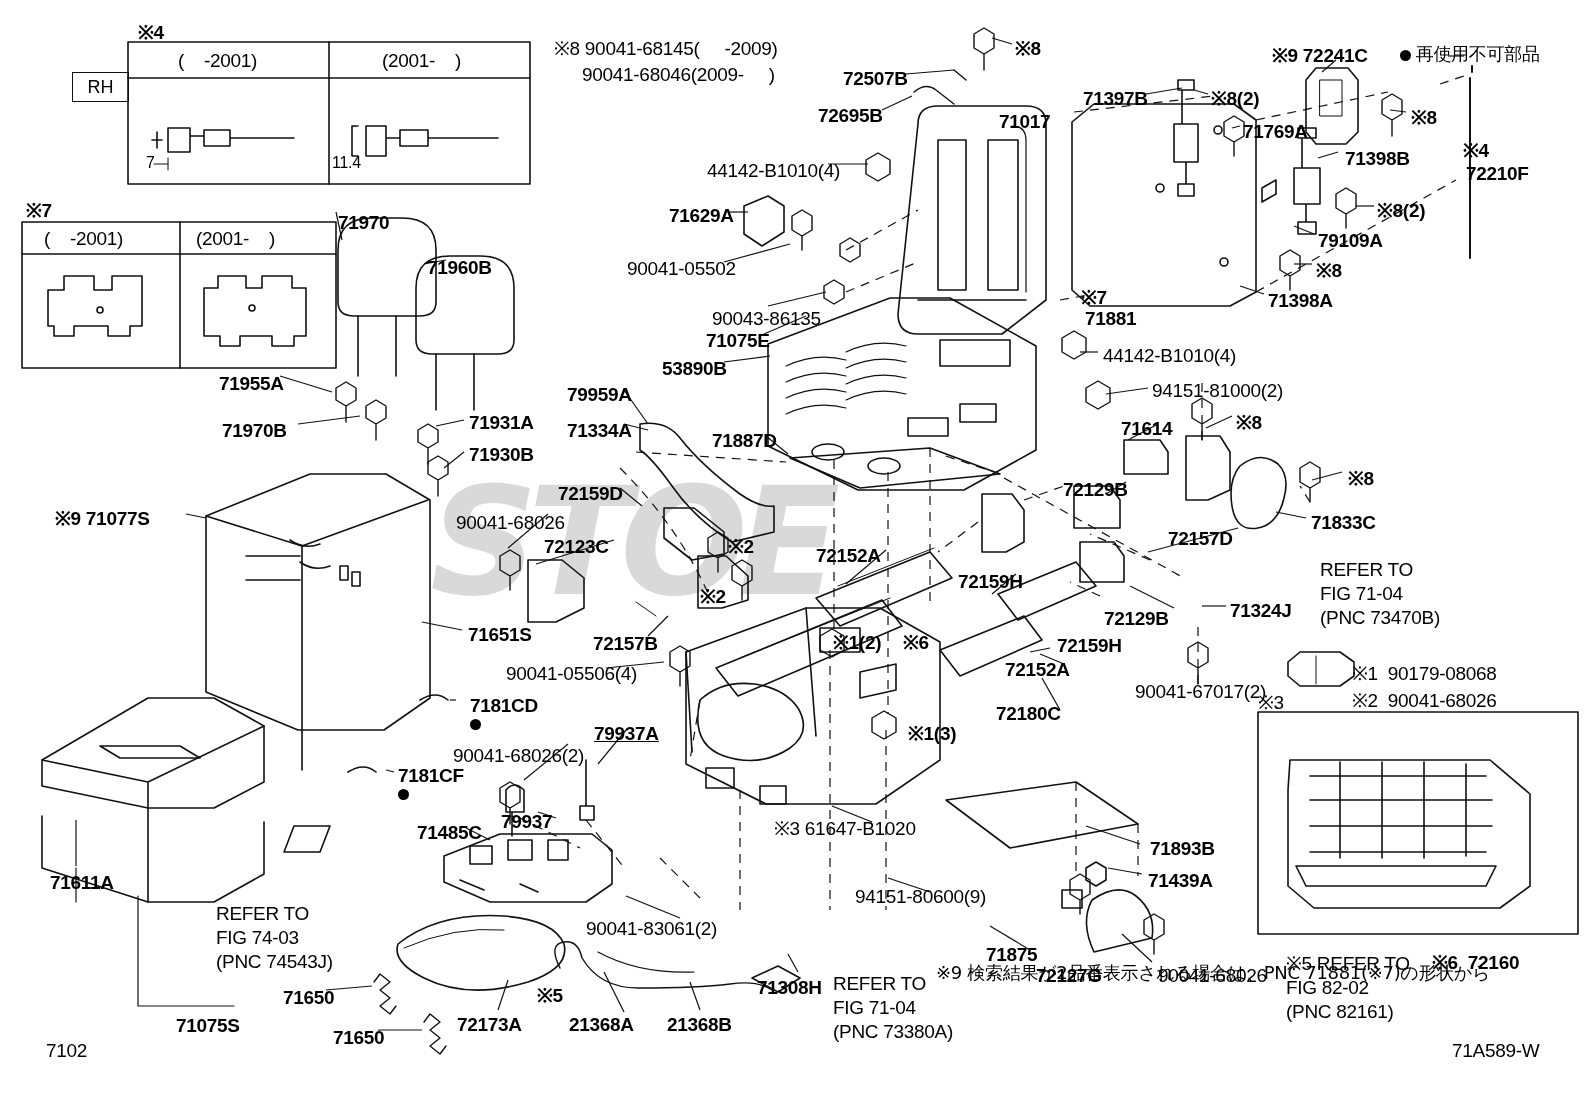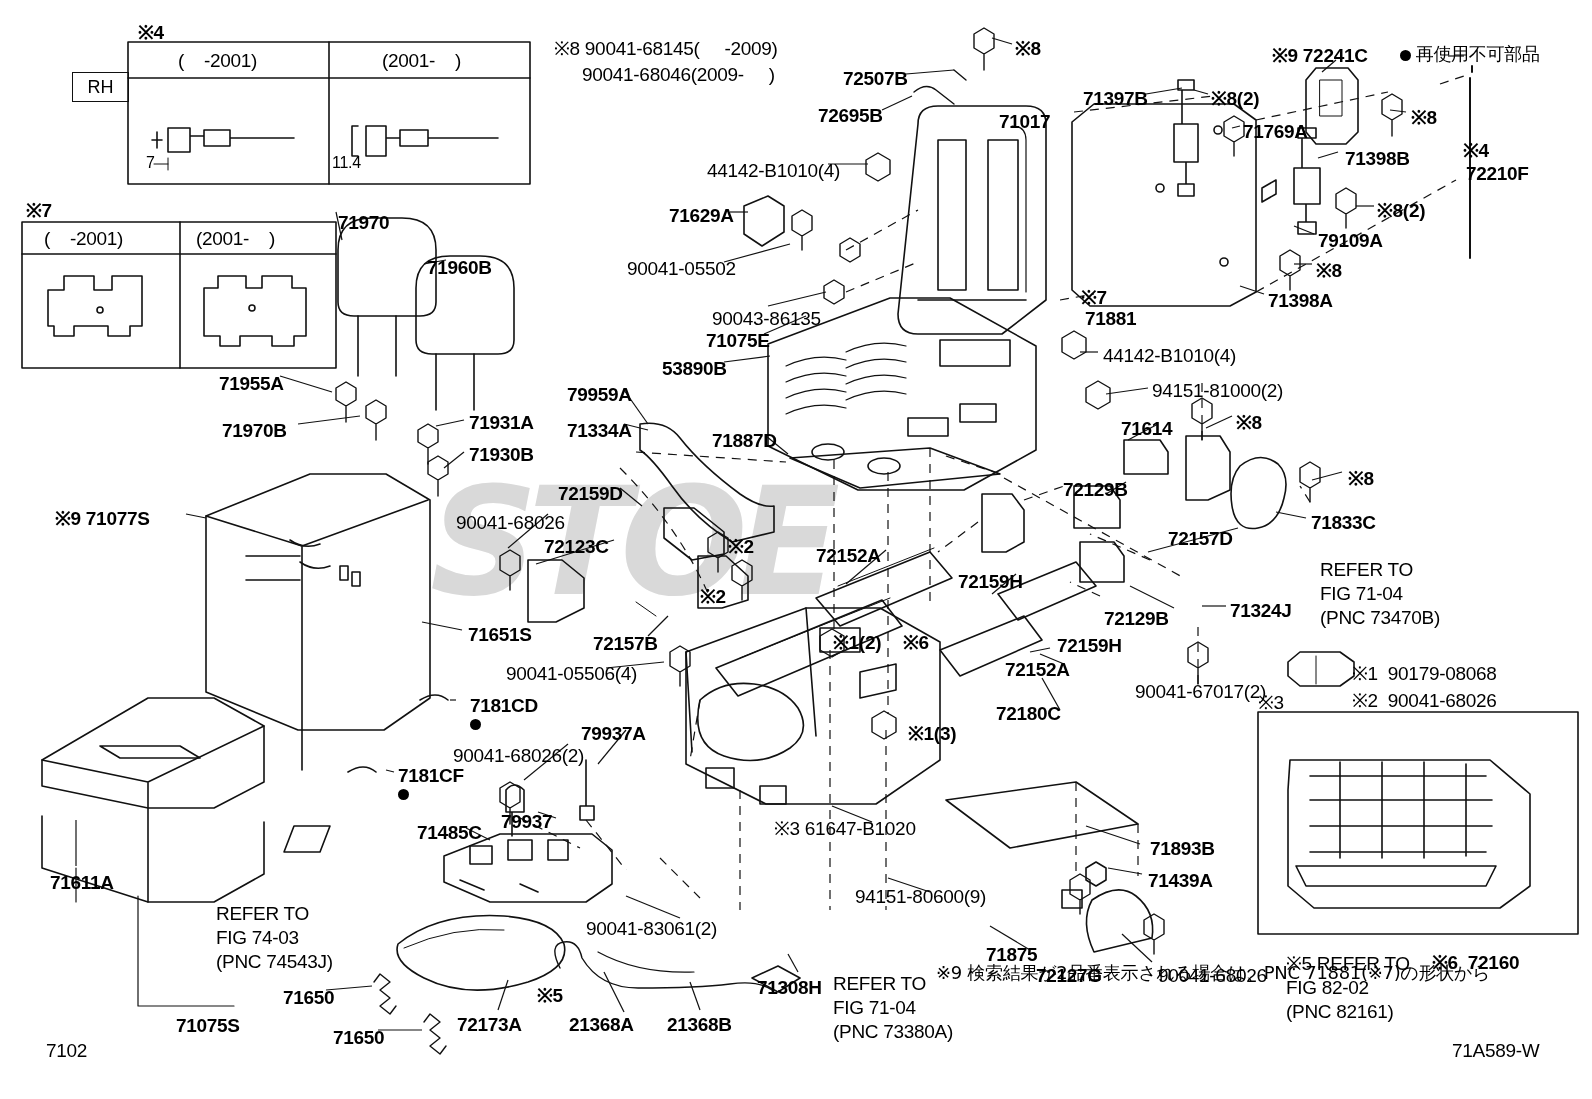--- a/index.html
+++ b/index.html
@@ -362,21 +362,21 @@
   <div class="lbl b" style="left:398px;top:765px;">7181CF</div>
   <div class="lbl b" style="left:50px;top:872px;">71611A</div>
   <div class="lbl b" style="left:176px;top:1015px;">71075S</div>
   <div class="lbl b" style="left:283px;top:987px;">71650</div>
   <div class="lbl b" style="left:333px;top:1027px;">71650</div>
   <div class="lbl b" style="left:457px;top:1014px;">72173A</div>
   <div class="lbl b" style="left:537px;top:985px;">※5</div>
   <div class="lbl b" style="left:417px;top:822px;">71485C</div>
   <div class="lbl b" style="left:501px;top:811px;">79937</div>
   <div class="lbl" style="left:453px;top:745px;">90041-68026(2)</div>
-  <div class="lbl b" style="left:581px;top:723px;">79937A</div>
+  <div class="lbl b" style="left:594px;top:723px;text-decoration:underline;">79937A</div>
   <div class="lbl" style="left:586px;top:918px;">90041-83061(2)</div>
   <div class="lbl b" style="left:569px;top:1014px;">21368A</div>
   <div class="lbl b" style="left:667px;top:1014px;">21368B</div>
   <div class="lbl b" style="left:757px;top:977px;">71308H</div>
   <div class="lbl" style="left:855px;top:886px;">94151-80600(9)</div>
   <div class="lbl" style="left:774px;top:818px;">※3 61647-B1020</div>
   <div class="lbl" style="left:506px;top:663px;">90041-05506(4)</div>
   <div class="lbl b" style="left:593px;top:633px;">72157B</div>
   <div class="lbl b" style="left:544px;top:536px;">72123C</div>
   <div class="lbl" style="left:456px;top:512px;">90041-68026</div>

